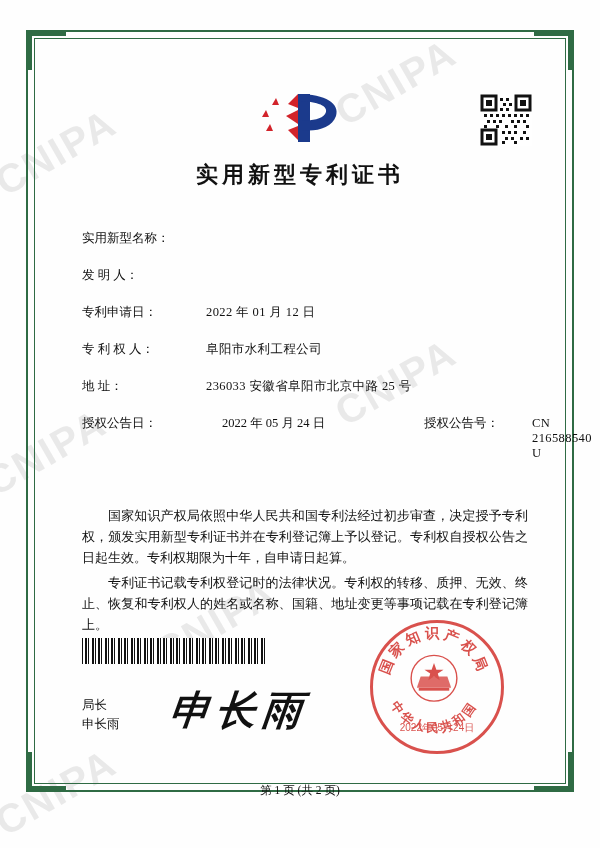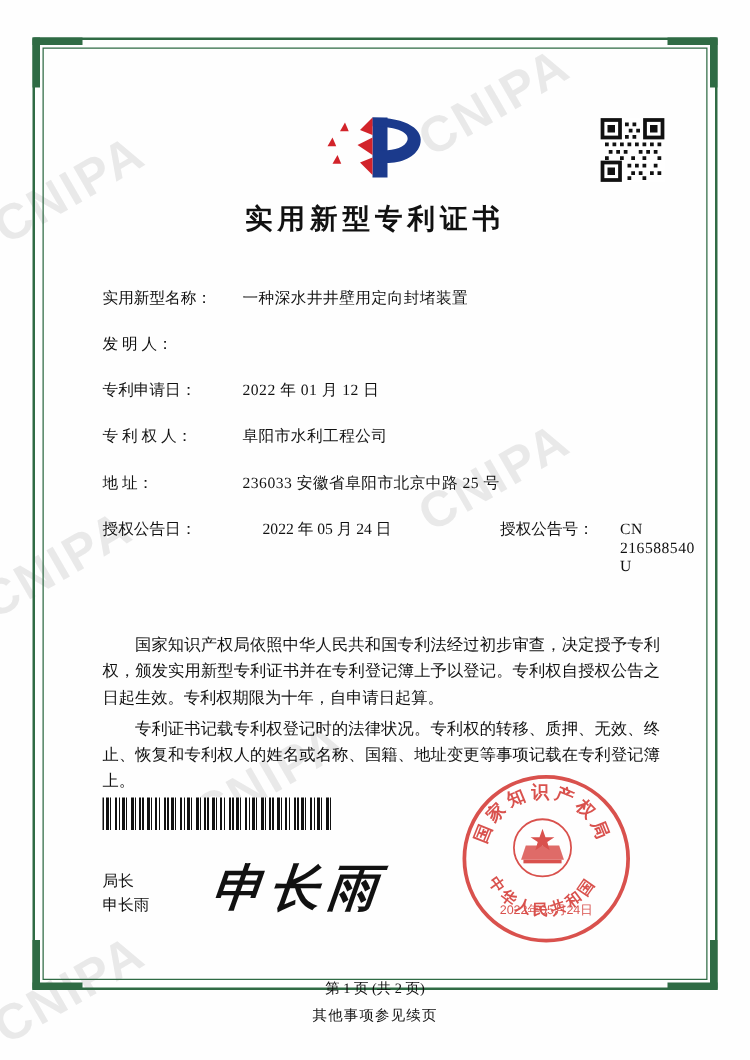--- a/index.html
+++ b/index.html
@@ -119,20 +119,21 @@
     margin-top: 40px;
     padding-left: 30px;
     padding-right: 18px;
   }
   .field {
     display: flex;
     align-items: baseline;
     margin-bottom: 20px;
     font-size: 12.5px;
     color: #111;
+    gap: 12px;
   }
   .field .lbl {
     width: 112px;
     flex: 0 0 112px;
     letter-spacing: 0px;
   }
   .field .val {
     flex: 1;
     letter-spacing: 0.4px;
   }
@@ -329,21 +330,20 @@
           </g>
         </svg>
       </div>
     </div>
 
     <div class="title">实用新型专利证书</div>
 
     <div class="fields">
       <div class="field">
         <div class="lbl">实用新型名称：</div>
-        <div class="val">一种深水井井壁用定向封堵装置</div>
       </div>
       <div class="field">
         <div class="lbl">发 明 人：</div>
       </div>
       <div class="field">
         <div class="lbl">专利申请日：</div>
         <div class="val">2022 年 01 月 12 日</div>
       </div>
       <div class="field">
         <div class="lbl">专 利 权 人：</div>
@@ -395,14 +395,13 @@
             <path d="M 0,-16 L 2.5,-9 L 10,-9 L 4,-5 L 6,2 L 0,-2 L -6,2 L -4,-5 L -10,-9 L -2.5,-9 Z" fill="#d3342f"></path>
           </g>
         </svg>
       </div>
       <div class="seal-date">2022年05月24日</div>
     </div>
 
     <div class="page-num">第 1 页 (共 2 页)</div>
   </div>
 
-  <div class="footer-note">其他事项参见续页</div>
 </div>
 
 </body></html>

